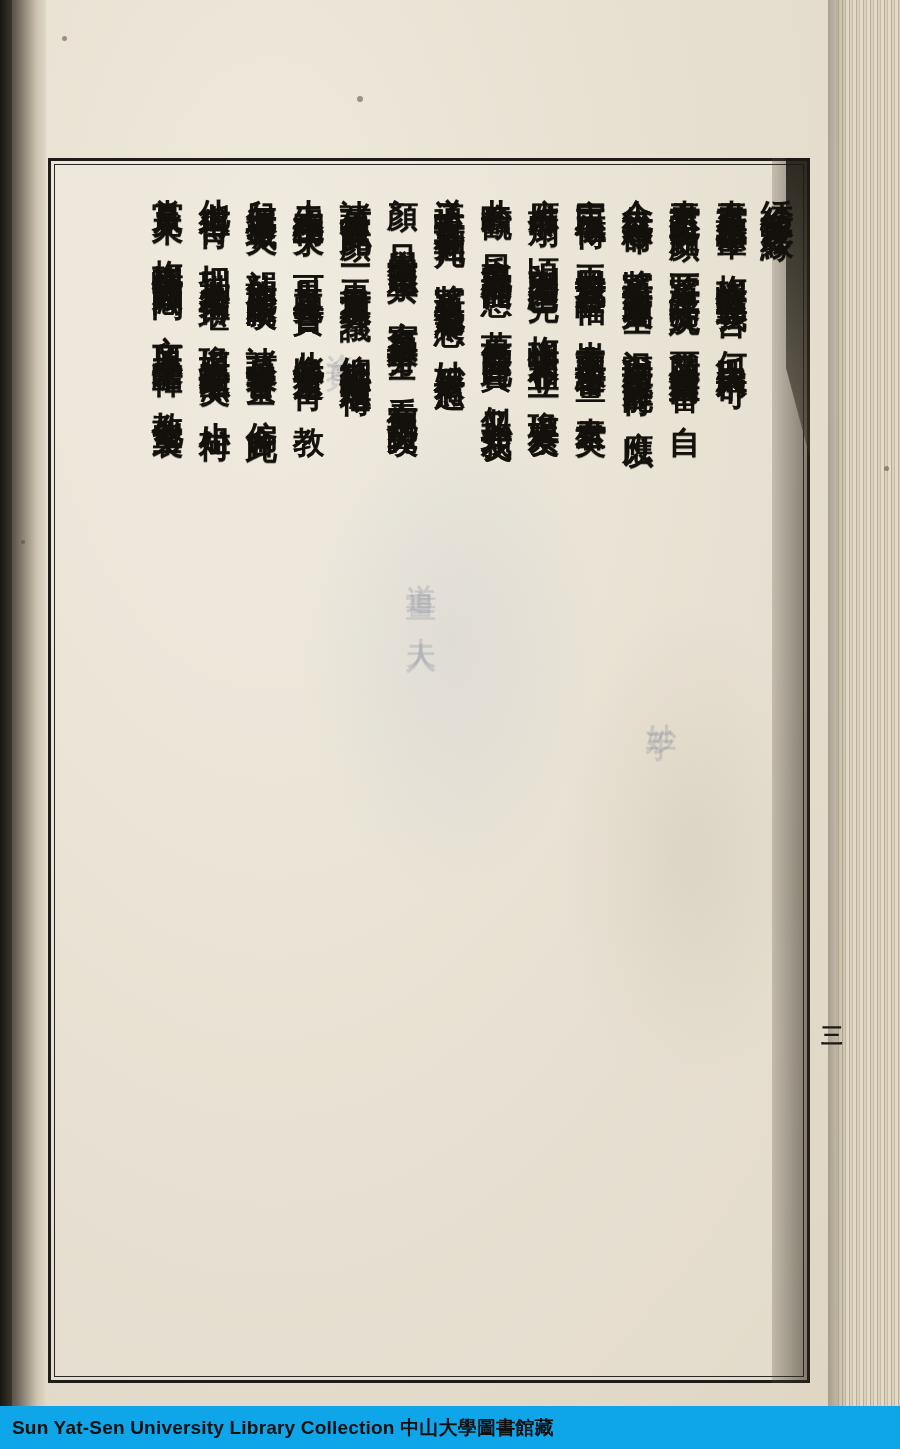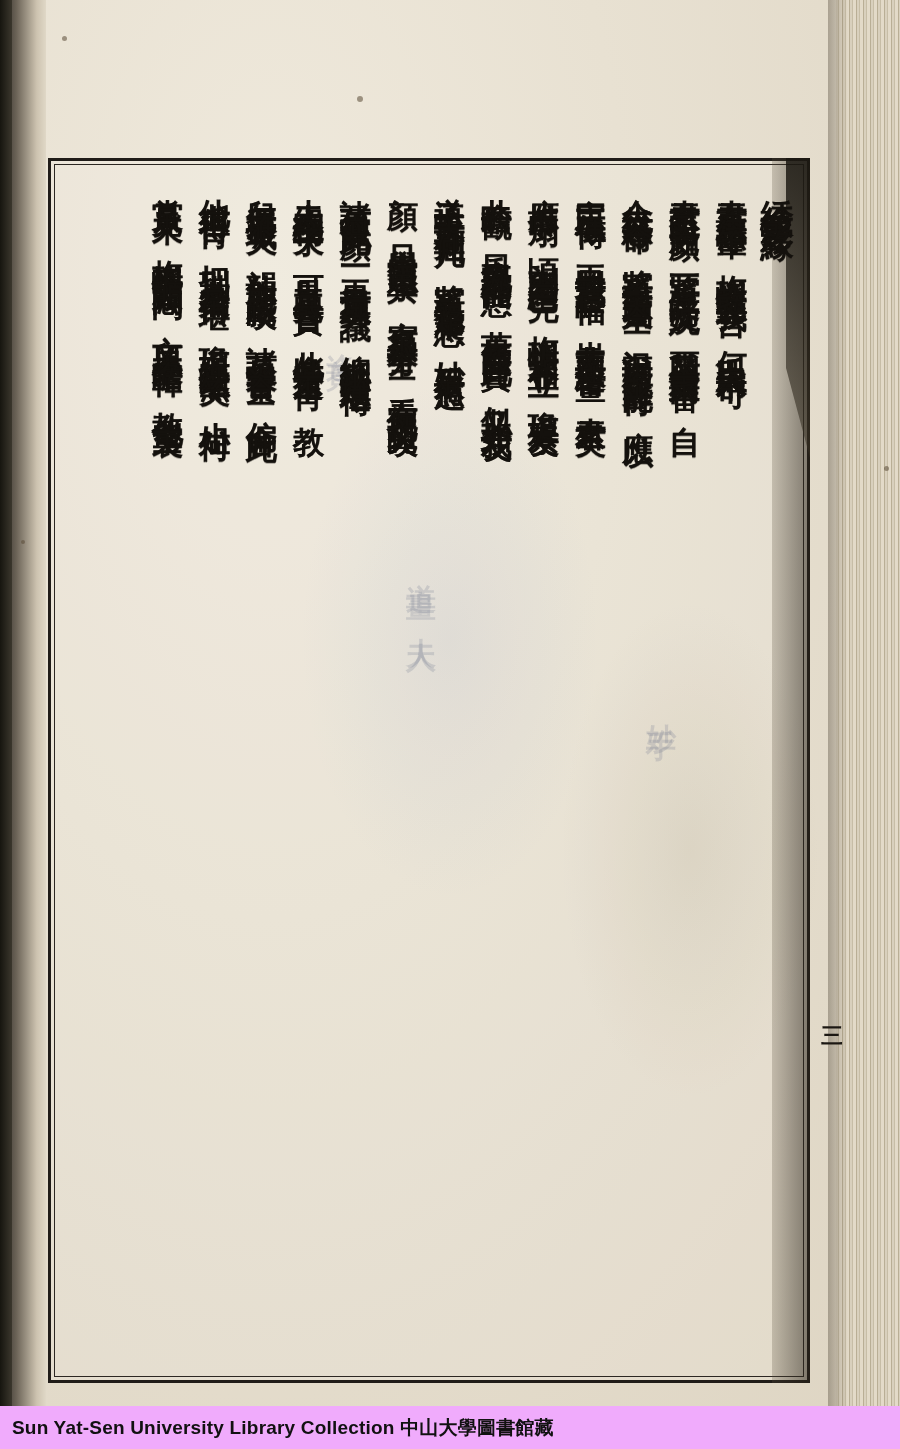--- a/index.html
+++ b/index.html
@@ -163,21 +163,21 @@
     width: 260px; height: 500px;
     background: radial-gradient(ellipse at center, rgba(160,150,120,0.18), rgba(160,150,120,0) 70%);
     pointer-events: none;
   }
 
   
   #caption-bar {
     position: absolute;
     left: 0; top: 1406px;
     width: 900px; height: 43px;
-    background: #f0abfc;
+    background: #0ea5e9;
     display: flex;
     align-items: center;
   }
   #caption-text {
     font-family: "Liberation Sans", sans-serif;
     font-size: 19px;
     font-weight: 700;
     color: #111111;
     padding-left: 12px;
     letter-spacing: 0.2px;

